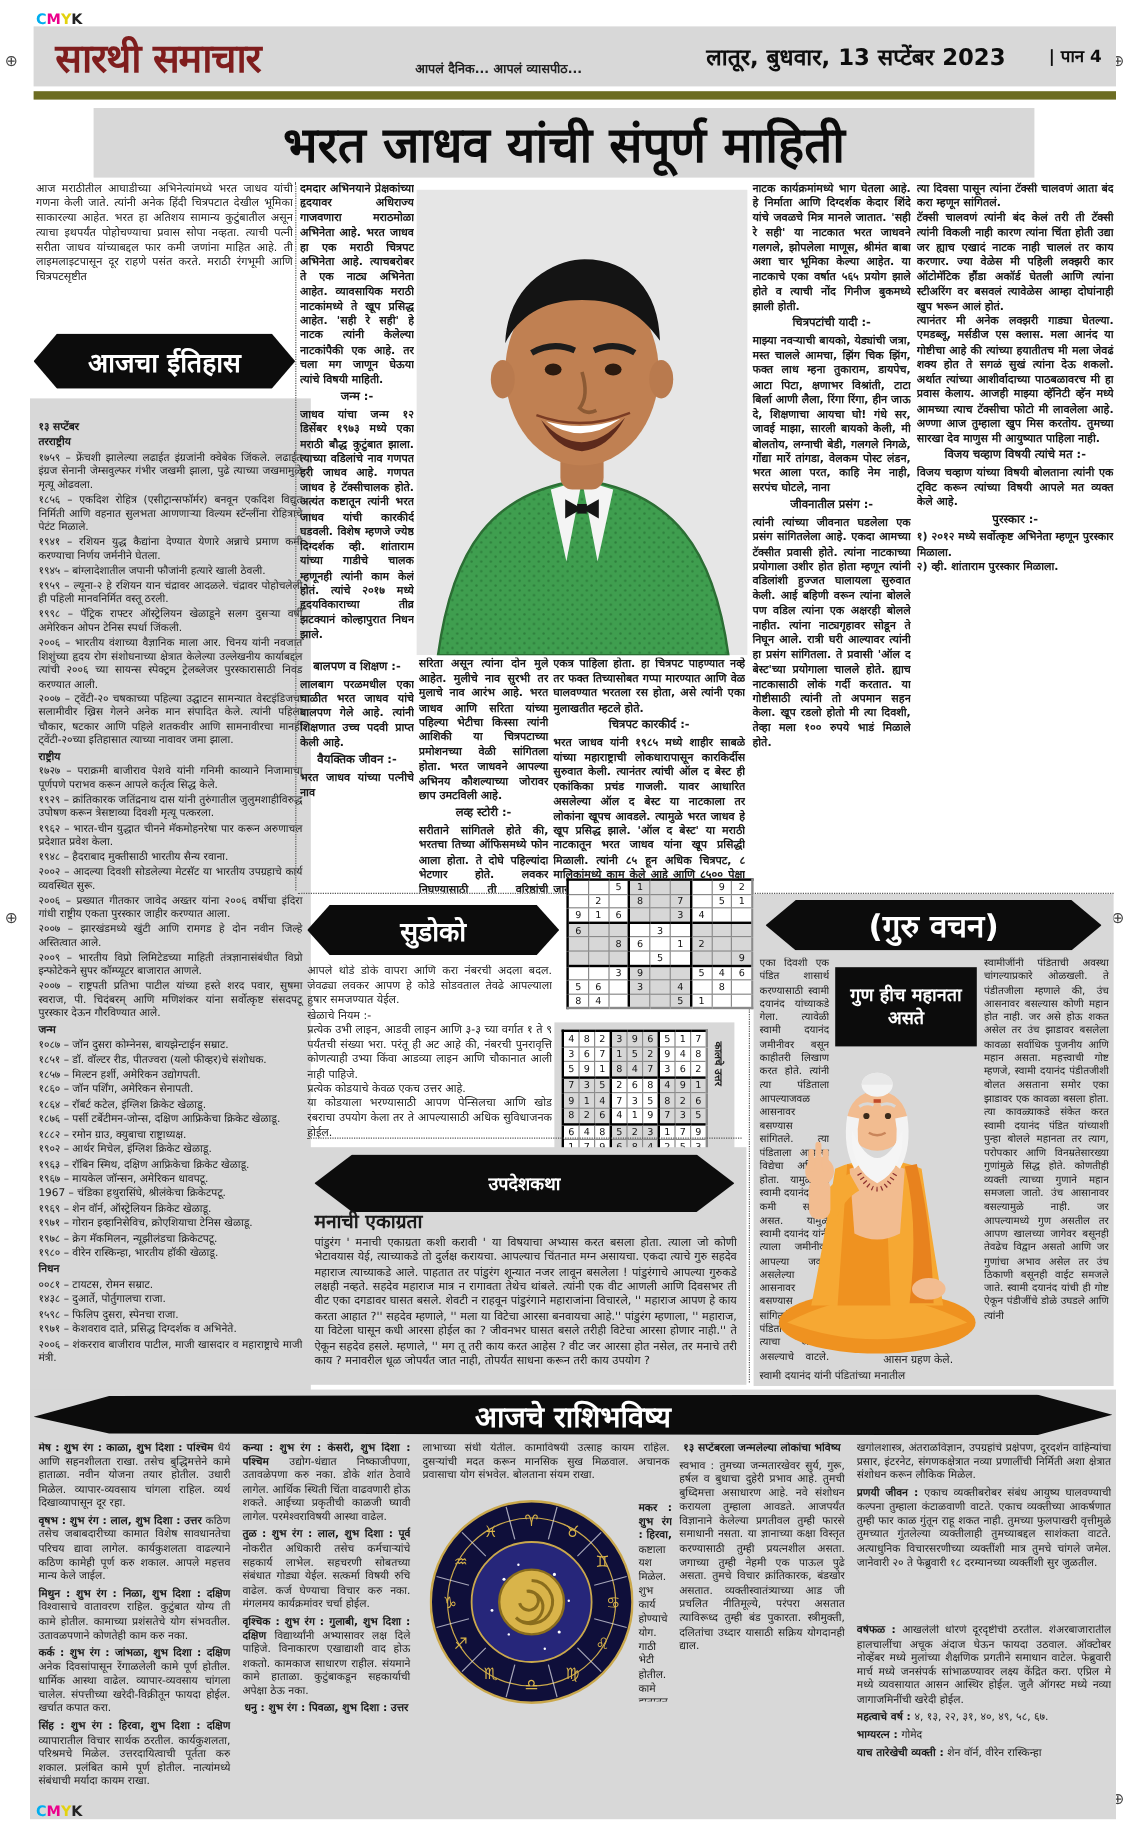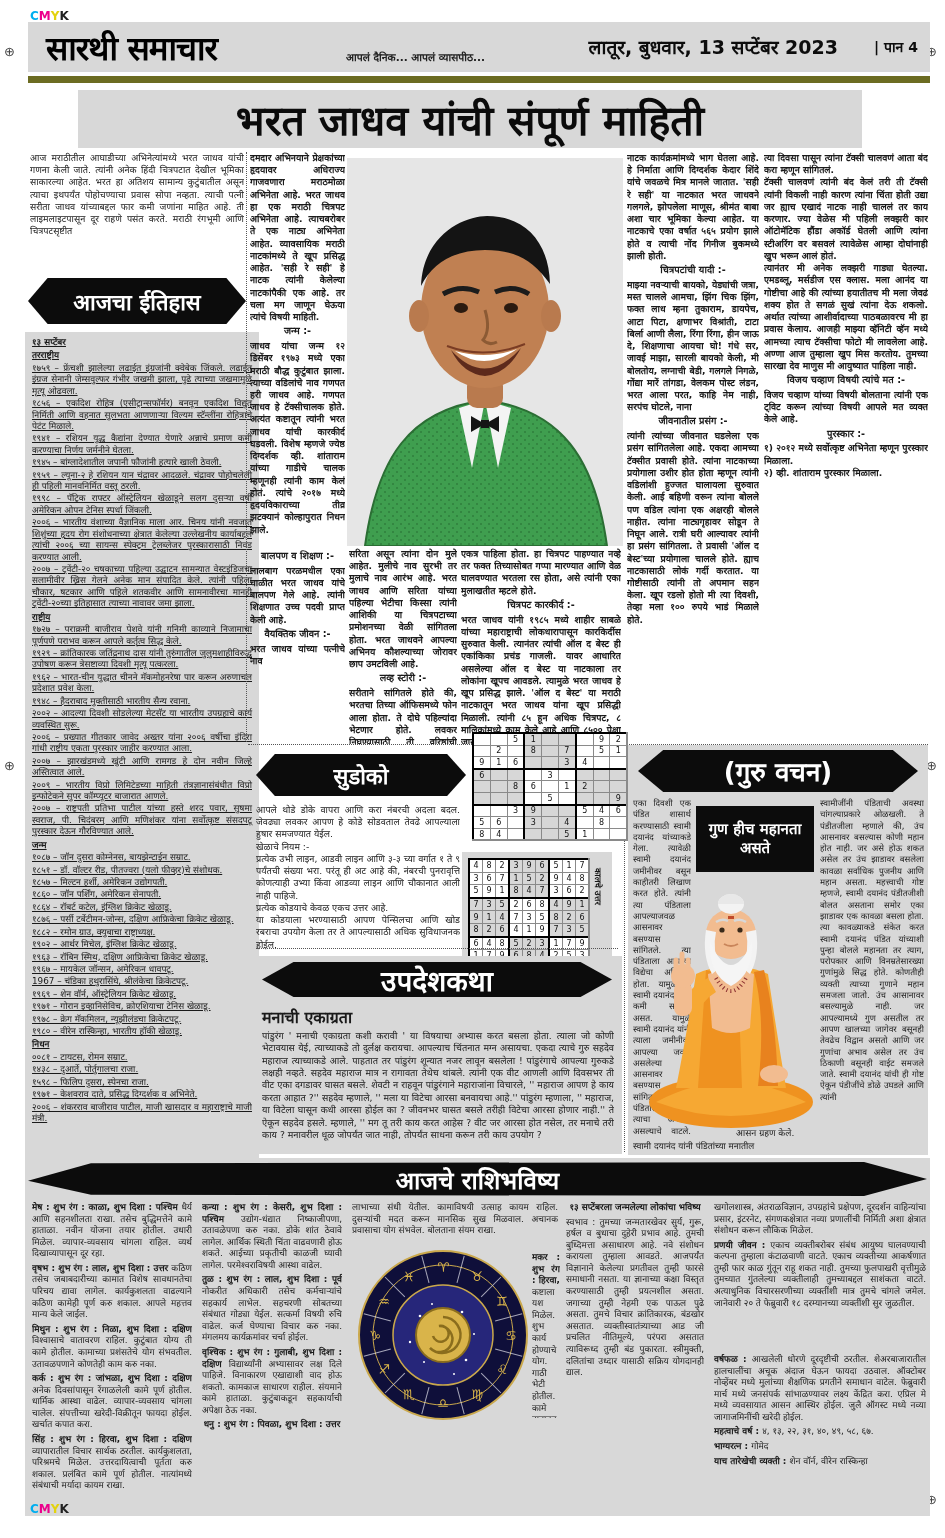--- a/index.html
+++ b/index.html
@@ -8,21 +8,21 @@
   .abs{position:absolute;}
   .panel{background:#d8d8d8;}
   .ribbon{background:#0c0c0c;color:#fff;display:flex;align-items:center;justify-content:center;
           font-weight:bold;clip-path:polygon(0 50%,9% 0,91% 0,100% 50%,91% 100%,9% 100%);}
   .ribbon-wide{background:#0c0c0c;color:#fff;display:flex;align-items:center;justify-content:center;
           font-weight:bold;clip-path:polygon(0 55%,7% 4%,93% 0,100% 50%,93% 100%,7% 96%);}
   .bt{font-size:9.2px;line-height:1.33;text-align:justify;overflow:hidden;}
   .bt p{margin:0 0 2px 0;font-weight:bold;}
   .prelines{white-space:pre-line;}
   .inhead{font-weight:bold;text-align:center;margin:2px 0;font-size:9.6px;}
-  .hist{font-size:8.8px;line-height:1.3;text-align:justify;overflow:hidden;padding:5px 7px;text-decoration:underline;}
+  .hist{font-size:8.8px;line-height:1.3;text-align:justify;overflow:hidden;padding:19px 7px;}
   .hist p{margin:0 0 1px 0;}
   .hist .hist-head{font-weight:bold;margin:2px 0 1px 0;}
   .hist .hist-date{font-weight:bold;}
   .sign{margin:0 0 3px 0;}
   .center-head{text-align:center;font-weight:bold;}
   .horo{font-size:8.9px;line-height:1.3;text-align:justify;overflow:hidden;}
   table.sudoku{border-collapse:collapse;background:#fff;}
   table.sudoku td{border:1px solid #8a8a8a;text-align:center;vertical-align:middle;
       font-size:8px;padding:0;color:#111;}
   #sudoku-puzzle td{width:15.8px;height:10.6px;}
@@ -40,21 +40,21 @@
 
   <span class="abs regmark" style="left:4px;top:44px;">⊕</span>
   <span class="abs regmark" style="left:926px;top:44px;">⊕</span>
   <span class="abs regmark" style="left:4px;top:758px;">⊕</span>
   <span class="abs regmark" style="left:926px;top:758px;">⊕</span>
   <span class="abs regmark" style="left:926px;top:1492px;">⊕</span>
 
   <div class="abs cmyk" style="left:30px;top:5px;"><span style="color:#00aeef">C</span><span style="color:#ec008c">M</span><span style="color:#e3d20e">Y</span><span style="color:#222">K</span></div>
 
   <div class="abs panel" style="left:28px;top:22px;width:902px;height:50px;">
-    <span class="abs" style="left:18px;top:3px;font-size:33px;font-weight:bold;color:#000000;letter-spacing:-1px;">सारथी समाचार</span>
+    <span class="abs" style="left:18px;top:3px;font-size:33px;font-weight:bold;color:#7f1d1d;letter-spacing:-1px;">सारथी समाचार</span>
     <span class="abs" style="left:318px;top:28px;font-size:10.5px;font-weight:bold;color:#222;">आपलं दैनिक... आपलं व्यासपीठ...</span>
     <span class="abs" style="right:92px;top:12px;font-size:19px;font-weight:bold;color:#0d0d0d;">लातूर, बुधवार, 13 सप्टेंबर 2023</span>
     <span class="abs" style="right:12px;top:15px;font-size:14px;font-weight:bold;color:#0d0d0d;">| पान 4</span>
   </div>
   <div class="abs" style="left:28px;top:76px;width:902px;height:7px;background:#6c6c22;"></div>
 
   <div class="abs panel" style="left:78px;top:90px;width:784px;height:58px;display:flex;align-items:center;justify-content:center;">
     <span style="font-size:41px;font-weight:bold;color:#0b0b0b;">भरत जाधव यांची संपूर्ण माहिती</span>
   </div>
 
@@ -411,21 +411,21 @@
           <td style="border-bottom-width: 2px;">8</td>
           <td style="border-bottom-width: 2px; border-right-width: 2px;">4</td>
         </tr>
       </tbody>
     </table>
   <div class="abs" style="left:590px;top:868px;width:14px;height:100px;writing-mode:vertical-rl;font-size:8.5px;font-weight:bold;">कालचे उत्तर</div>
 
   <div class="abs dot-h" style="left:256px;top:948px;width:362px;"></div>
 
   <div class="abs panel" style="left:252px;top:956px;width:370px;height:198px;"></div>
-  <div class="abs ribbon" style="left:262px;top:962px;width:350px;height:35px;font-size:28px;text-align:right;">
+  <div class="abs ribbon" style="left:262px;top:962px;width:350px;height:48px;font-size:15px;text-align:right;">
       <span>उपदेशकथा</span>
     </div>
   <div class="abs" style="left:262px;top:1006px;width:350px;font-weight:bold;font-size:16px;">मनाची एकाग्रता</div>
   <div class="abs bt" style="left:262px;top:1030px;width:352px;height:120px;font-size:9.3px;">पांडुरंग ' मनाची एकाग्रता कशी करावी ' या विषयाचा अभ्यास करत बसला होता. त्याला जो कोणी भेटावयास येई, त्याच्याकडे तो दुर्लक्ष करायचा. आपल्याच चिंतनात मग्न असायचा. एकदा त्याचे गुरु सहदेव महाराज त्याच्याकडे आले. पाहतात तर पांडुरंग शून्यात नजर लावून बसलेला ! पांडुरंगाचे आपल्या गुरुकडे लक्षही नव्हते. सहदेव महाराज मात्र न रागावता तेथेच थांबले. त्यांनी एक वीट आणली आणि दिवसभर ती वीट एका दगडावर घासत बसले. शेवटी न राहवून पांडुरंगाने महाराजांना विचारले, '' महाराज आपण हे काय करता आहात ?'' सहदेव म्हणाले, '' मला या विटेचा आरसा बनवायचा आहे.'' पांडुरंग म्हणाला, '' महाराज, या विटेला घासून कधी आरसा होईल का ? जीवनभर घासत बसले तरीही विटेचा आरसा होणार नाही.'' ते ऐकून सहदेव हसले. म्हणाले, '' मग तू तरी काय करत आहेस ? वीट जर आरसा होत नसेल, तर मनाचे तरी काय ? मनावरील धूळ जोपर्यंत जात नाही, तोपर्यंत साधना करून तरी काय उपयोग ?</div>
 
   <div class="abs panel" style="left:628px;top:745px;width:300px;height:410px;"></div>
   <div class="abs ribbon" style="left:638px;top:750px;width:280px;height:42px;font-size:26px;">
       <span>(गुरु वचन)</span>
     </div>
   <div class="abs bt" style="left:633px;top:798px;width:58px;height:336px;font-size:8.5px;">एका दिवशी एक पंडित शासार्थ करण्यासाठी स्वामी दयानंद यांच्याकडे गेला. त्यावेळी स्वामी दयानंद जमीनीवर बसून काहीतरी लिखाण करत होते. त्यांनी त्या पंडिताला आपल्याजवळ आसनावर बसण्यास सांगितले. त्या पंडिताला आपल्या विद्येचा अभिमान होता. यामुळे ते स्वामी दयानंद यांना कमी समजत असत. यामुळे स्वामी दयानंद यांनी त्याला जमीनीवर आपल्या जवळ असलेल्या आसनावर बसण्यास सांगितले. तेव्हा त्या पंडितास ही गोष्ट त्याचा अपमान असल्याचे वाटले. त्यांना वाटले ते सर्वश्रेष्ठ आहेत यासाठी त्यांना स्वामी दयानंद यांच्यापेक्षा उंच आसन मिळाले पाहिजे. अशातच ते खाली आसनावर बसून आपला स्तर कसे कमी करू शकतात. विचार करून ते उभेच राहिले.</div>

